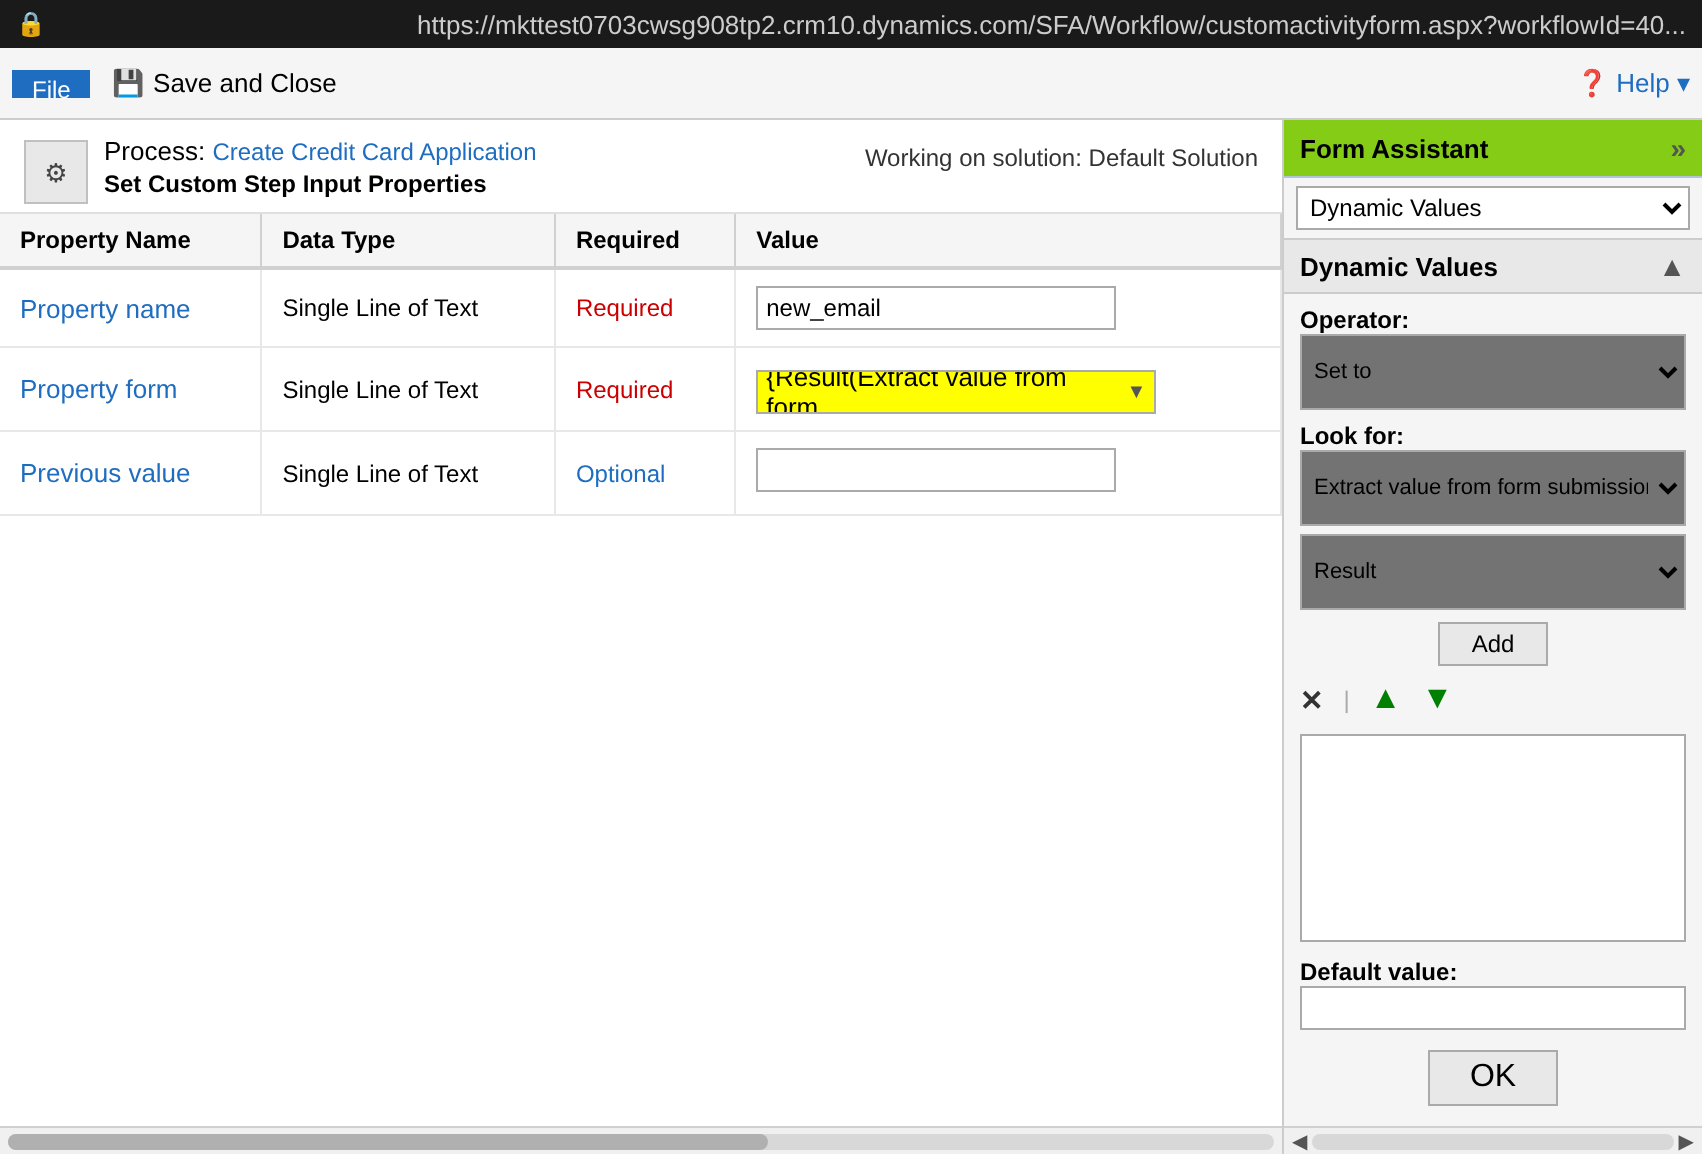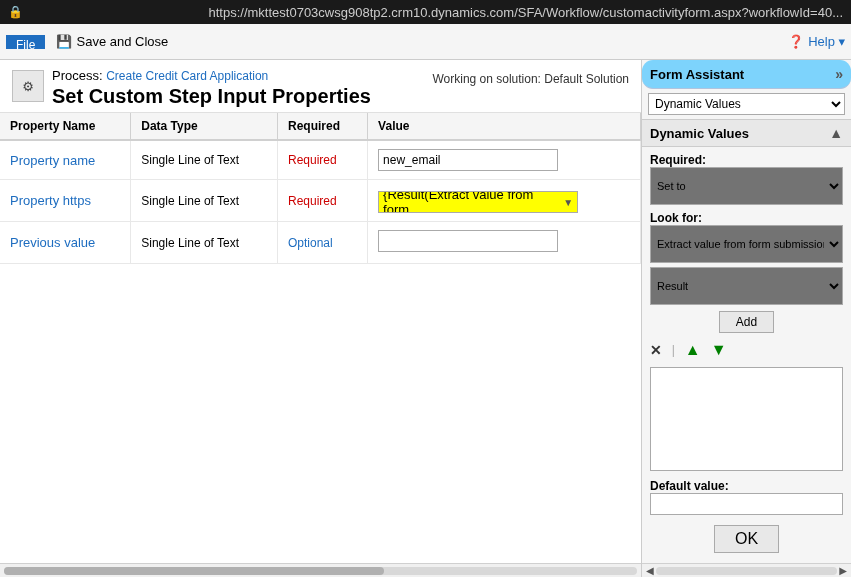--- a/index.html
+++ b/index.html
@@ -86,21 +86,21 @@
     .gear-icon-box {
       width: 32px; height: 32px;
       border: 1px solid #c0c0c0;
       background: #e8e8e8;
       display: flex; align-items: center; justify-content: center;
       font-size: 16px; color: #444;
       margin-top: 2px;
     }
     .header-text {}
     .process-link { color: #1e6dc0; font-size: 12px; text-decoration: none; }
-    .page-title { font-size: 20px; font-weight: bold; color: #000; margin-top: 2px; }
+    .page-title { font-size: 12px; font-weight: bold; color: #000; margin-top: 2px; }
     .header-right { font-size: 12px; color: #333; margin-top: 4px; }
 
     
     .props-table {
       flex: 1;
       overflow: auto;
     }
     table {
       width: 100%;
       border-collapse: collapse;
@@ -188,29 +188,28 @@
     
     .right-panel {
       width: 210px;
       background: #f5f5f5;
       border-left: 1px solid #ccc;
       display: flex;
       flex-direction: column;
       overflow: hidden;
     }
     .fa-header {
-      background: #7dd3fc;
+      background: #84cc16;
       border-bottom: 1px solid #b0c4de;
       padding: 6px 8px;
       display: flex;
       align-items: center;
       justify-content: space-between;
       font-weight: bold;
       font-size: 12px;
-      border-radius: 11px;
     }
     .fa-expand { color: #555; font-size: 14px; cursor: pointer; }
 
     .fa-dropdown-row {
       padding: 4px 6px;
       border-bottom: 1px solid #ccc;
     }
     .fa-select {
       width: 100%;
       height: 22px;
@@ -376,21 +375,21 @@
           <tr>
             <td><a class="prop-name-link" href="#">Property name</a></td>
             <td>Single Line of Text</td>
             <td class="prop-required">Required</td>
             <td>
               <input class="value-input" type="text" value="new_email" style="">
             </td>
           </tr>
 
           <tr>
-            <td><a class="prop-name-link" href="#">Property https</a></td>
+            <td><a class="prop-name-link" href="#">Property form</a></td>
             <td>Single Line of Text</td>
             <td class="prop-required">Required</td>
             <td>
               <span class="value-dynamic">
                 <span>{Result(Extract value from form</span>
                 <span class="value-dynamic-arrow">▼</span>
               </span>
             </td>
           </tr>
 
@@ -429,21 +428,21 @@
 
     <div class="dynamic-values-section">
       <div class="dv-header">
         <span>Dynamic Values</span>
         <span class="dv-collapse">▲</span>
       </div>
 
       <div class="dv-content">
 
         <div>
-          <div class="dv-label">Required:</div>
+          <div class="dv-label">Operator:</div>
           <select class="dv-select">
             <option>Set to</option>
           </select>
         </div>
 
         <div>
           <div class="dv-label">Look for:</div>
           <select class="dv-select">
             <option>Extract value from form submission</option>
           </select>

